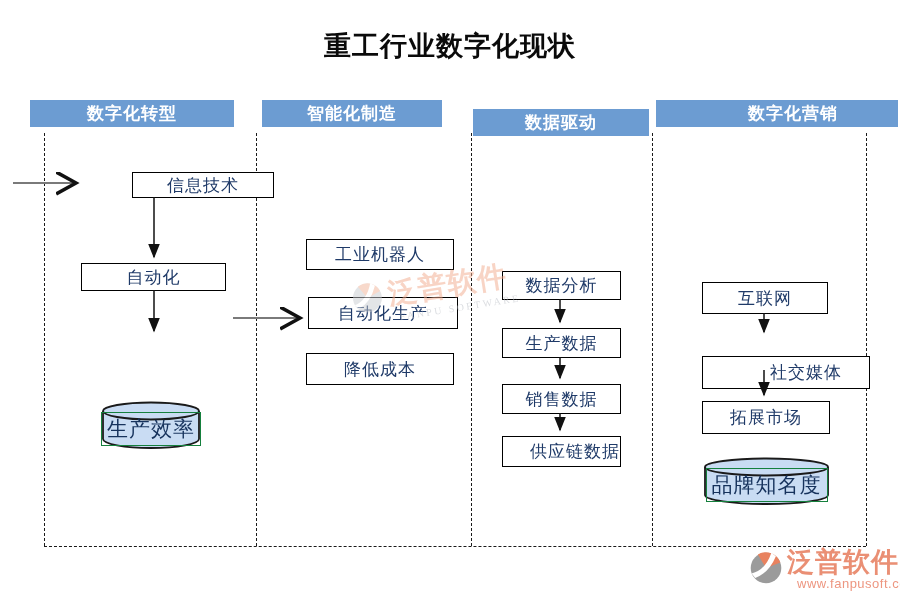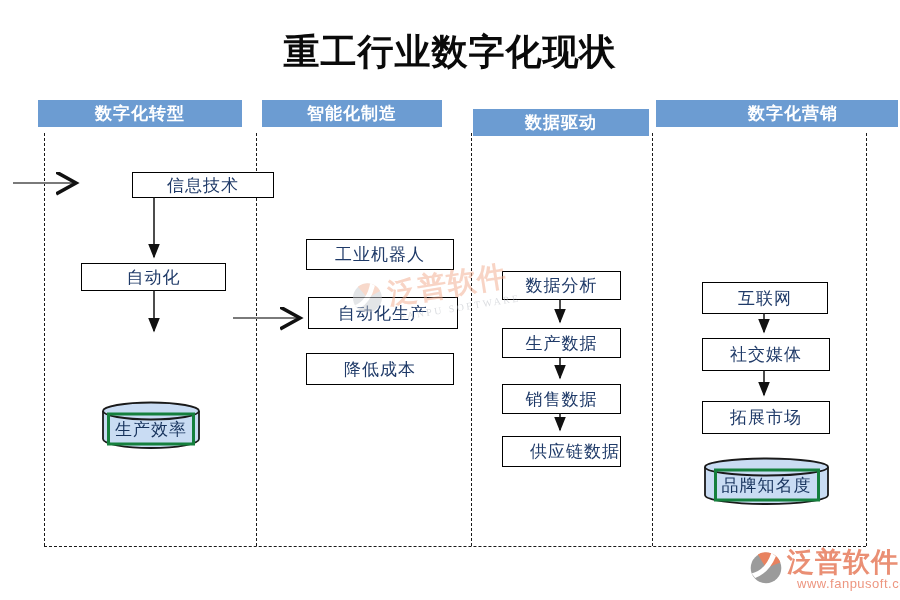--- a/index.html
+++ b/index.html
@@ -2,40 +2,40 @@
 <html><head>
 <meta charset="utf-8">
 <style>
   html,body{margin:0;padding:0;background:#fff;}
   .stage{
     position:relative;width:900px;height:600px;background:#fff;overflow:hidden;
     font-family:"Liberation Serif","DejaVu Serif",serif;
   }
   .title{
     position:absolute;left:0;top:28px;width:100%;text-align:center;
-    font-size:36px;font-weight:700;color:#0a0a0a;letter-spacing:1px;
+    font-size:27px;font-weight:700;color:#0a0a0a;letter-spacing:1px;
   }
   .lane-header{
     position:absolute;top:100px;height:27px;background:#6c9cd2;
     color:#fff;font-size:17px;font-weight:700;text-align:center;line-height:27px;
     letter-spacing:1px;
   }
   .dash-v{position:absolute;top:133px;height:413px;width:0;border-left:1.6px dashed #1a1a1a;}
   .dash-h{position:absolute;left:44px;top:546px;width:822px;height:0;border-top:1.6px dashed #1a1a1a;}
   .node{
     position:absolute;background:#fff;border:1.6px solid #000;
     display:flex;align-items:center;justify-content:center;
     font-size:17px;color:#1f3a68;letter-spacing:1px;
   }
   .cyl{position:absolute;}
   .cyl svg{position:absolute;left:0;top:0;}
   .cyl-label{
     position:absolute;left:50%;top:56%;transform:translate(-50%,-50%);
-    font-size:17px;color:#16325c;letter-spacing:1px;white-space:nowrap;
-    border:3px solid #15803d;padding:2px 5px;background:transparent;
+    font-size:21px;color:#16325c;letter-spacing:1px;white-space:nowrap;
+    border:1px solid #15803d;padding:2px 5px;background:transparent;
   }
   .arrow-layer{position:absolute;left:0;top:0;width:900px;height:600px;pointer-events:none;}
   
   .watermark{
     position:absolute;left:352px;top:268px;width:160px;height:70px;
     opacity:.5;transform:rotate(-9deg);pointer-events:none;
   }
   .wm-row{display:flex;align-items:center;}
   .wm-text{font-size:29px;color:#f2ab8d;font-weight:700;letter-spacing:1px;white-space:nowrap;}
   .wm-sub{font-size:10px;color:#b9bdc4;letter-spacing:2.5px;margin-left:46px;margin-top:-2px;white-space:nowrap;}
@@ -45,21 +45,21 @@
   .brand-name{font-size:27px;line-height:30px;font-weight:700;color:#ea8f74;letter-spacing:1px;white-space:nowrap;}
   .brand-url{font-size:13px;color:#ed9680;letter-spacing:.5px;margin-top:-1px;margin-left:10px;font-family:"Liberation Sans","DejaVu Sans",sans-serif;white-space:nowrap;}
 </style>
 </head>
 <body>
 
 <div class="stage">
 
   <div class="title">重工行业数字化现状</div>
 
-  <div class="lane-header" style="left:38px;width:204px;">数字化转型</div>
+  <div class="lane-header" style="left:30px;width:204px;">数字化转型</div>
   <div class="lane-header" style="left:262px;width:180px;">智能化制造</div>
   <div class="lane-header" style="left:473px;width:176px;margin-top:9px;">数据驱动</div>
   <div class="lane-header" style="left:656px;width:210px;padding-left:32px;">数字化营销</div>
 
   <div class="dash-v" style="left:44px;"></div>
   <div class="dash-v" style="left:256px;"></div>
   <div class="dash-v" style="left:471px;"></div>
   <div class="dash-v" style="left:652px;"></div>
   <div class="dash-v" style="left:866px;"></div>
   <div class="dash-h"></div>
@@ -98,21 +98,21 @@
   <div class="node" style="left:502px;top:384px;width:117px;height:28px;">
       <span>销售数据</span>
     </div>
   <div class="node" style="left:502px;top:436px;width:117px;height:29px;justify-content:flex-end;">
       <span>供应链数据</span>
     </div>
 
   <div class="node" style="left:702px;top:282px;width:124px;height:30px;">
       <span>互联网</span>
     </div>
-  <div class="node" style="left:702px;top:338px;width:126px;height:31px;">
+  <div class="node" style="left:702px;top:356px;width:126px;height:31px;padding-left:40px;">
       <span>社交媒体</span>
     </div>
   <div class="node" style="left:702px;top:401px;width:126px;height:31px;">
       <span>拓展市场</span>
     </div>
 
   <div class="cyl" style="left:703px;top:457px;width:127px;height:50px;">
     <svg width="127" height="50" viewBox="0 0 127 50">
       <path d="M2,10 v28 a61.5,9 0 0,0 123,0 v-28" fill="#C9DCF3" stroke="#1a1a1a" stroke-width="1.8"></path>
       <ellipse cx="63.5" cy="10" rx="61.5" ry="8.5" fill="#C9DCF3" stroke="#1a1a1a" stroke-width="1.8"></ellipse>

